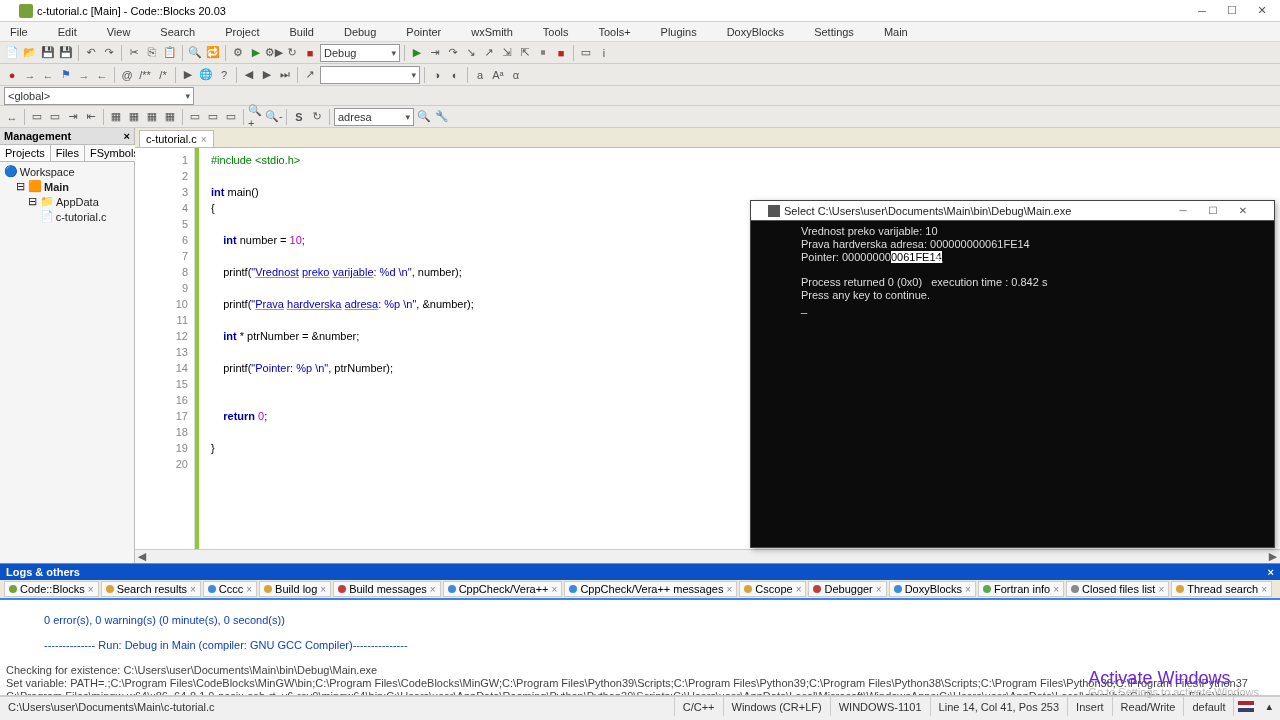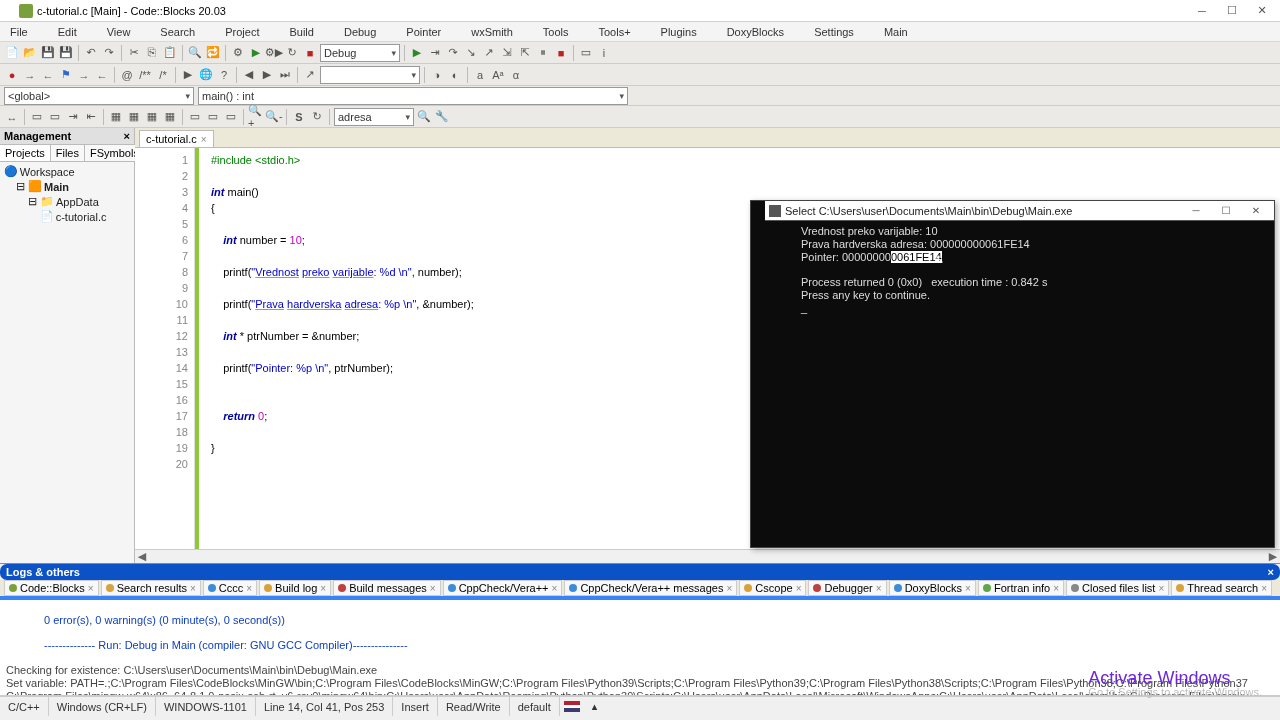--- a/index.html
+++ b/index.html
@@ -29,41 +29,41 @@
 .tree .ind2 { padding-left:24px; }
 .tree .ind3 { padding-left:36px; }
 .editor-wrap { flex:1; display:flex; flex-direction:column; background:#fff; position:relative; }
 .ed-tabs { height:20px; background:#ece9d8; border-bottom:1px solid #bbb; display:flex; align-items:flex-end; padding-left:4px; }
 .ed-tab { background:#fff; border:1px solid #bbb; border-bottom:none; padding:2px 6px; display:flex; align-items:center; gap:4px; font-size:11px; }
 .ed-tab .x { color:#888; font-size:10px; }
 .editor { flex:1; display:flex; font-family:Consolas,monospace; font-size:14px; background:#fff; overflow:hidden; position:relative; }
 .gutter { width:60px; background:#fff; text-align:right; padding:4px 6px 0 0; color:#888; border-right:1px solid #ddd; line-height:16px; }
 .chg { width:4px; background:#8fc93a; margin-right:2px; }
 .code { padding:4px 4px 0 10px; line-height:16px; white-space:pre; color:#000; }
-.kw { color:#0000a0; font-weight:bold;font-style:italic; }
+.kw { color:#0000a0; font-weight:bold; }
 .pp { color:#008000; }
 .str { color:#0000c8; }
 .num { color:#c000c0; }
 .und { text-decoration:underline; text-decoration-color:#999; }
 .ed-hscroll { height:14px; background:#f0f0f0; border-top:1px solid #ccc; display:flex; align-items:center; }
 .ed-hscroll .arr { width:14px; text-align:center; color:#666; }
 .logs { border-top:1px solid #888; }
-.logs-title { background:#0a52c6; color:#fff; padding:2px 6px; font-weight:bold; display:flex; justify-content:space-between; align-items:center; height:16px;border-radius:7px; }
-.logs-tabs { background:#ece9d8; border-bottom:4px solid #3b82f6; display:flex; align-items:center; padding:2px 4px; gap:2px; height:20px; overflow:hidden; }
+.logs-title { background:#0a52c6; color:#fff; padding:2px 6px; font-weight:bold; display:flex; justify-content:space-between; align-items:center; height:16px; }
+.logs-tabs { background:#ece9d8; border-bottom:2px solid #3b82f6; display:flex; align-items:center; padding:2px 4px; gap:2px; height:20px; overflow:hidden; }
 .lt { display:flex; align-items:center; gap:3px; padding:1px 4px; background:#f8f8f8; border:1px solid #ccc; font-size:11px; white-space:nowrap; }
 .lt .dot { width:8px; height:8px; border-radius:50%; }
 .lt .x { color:#888; font-size:10px; }
 .log-body { background:#fff; height:96px; padding:2px 6px; font-family:Consolas,monospace; font-size:10px; color:#444; overflow:hidden; line-height:12px; white-space:pre-wrap; border-bottom:1px solid #ccc; }
 .log-body .bl { color:#1040c0;margin-left:38px; }
 .statusbar { height:20px; background:#f0f0f0; border-top:1px solid #ccc; display:flex; align-items:center; font-size:11px; color:#333; }
 .statusbar .cell { padding:0 8px; border-right:1px solid #ccc; height:100%; display:flex; align-items:center; }
 .watermark { position:absolute; right:18px; bottom:22px; color:#bcbcbc; font-size:11px; line-height:12px; pointer-events:none; }
 .watermark b { font-size:18px; color:#6d28d9; font-weight:normal; }
 .console { position:absolute; left:750px; top:200px; width:525px; height:348px; background:#0c0c0c; border:1px solid #444; box-shadow:2px 2px 6px rgba(0,0,0,.3); }
-.con-title { height:20px; background:#fff; display:flex; align-items:center; padding:0 4px; gap:4px; color:#222; border-bottom:1px solid #555;margin-left:14px; }
+.con-title { height:20px; background:#fff; display:flex; align-items:center; padding:0 17px; gap:4px; color:#222; border-bottom:1px solid #555; }
 .con-ico { width:12px; height:12px; background:#555; }
 .con-ctrls { margin-left:auto; display:flex; gap:2px; }
 .con-ctrls span { width:28px; height:14px; display:flex; align-items:center; justify-content:center; color:#555; font-size:10px; }
 .con-body { padding:4px 6px; font-family:Consolas,monospace; font-size:11px; color:#ddd; line-height:12px; white-space:pre; position:relative;margin-left:44px; }
 .con-sel { background:#fff; color:#000; }
 .con-cur { position:absolute; color:#fff; }
 .flag { width:16px; height:11px; background:linear-gradient(180deg,#b22234 0 33%,#fff 33% 66%,#3c3b6e 66%); margin:0 4px; }
 </style>
 </head>
 <body>
@@ -165,23 +165,20 @@
   <span class="sep"></span>
   <span class="tbtn">a</span>
   <span class="tbtn">Aᵃ</span>
   <span class="tbtn">α</span>
 </div>
 
 <div class="scope-row">
   <div class="combo" style="width:190px">
       <span>&lt;global&gt;</span>
     </div>
-  <div class="combo" style="width:430px">
-      <span>main() : int</span>
-    </div>
 </div>
 
 <div class="toolbar">
   <span class="tbtn">↔</span>
   <span class="sep"></span>
   <span class="tbtn">▭</span>
   <span class="tbtn">▭</span>
   <span class="tbtn">⇥</span>
   <span class="tbtn">⇤</span>
   <span class="sep"></span>
@@ -273,20 +270,21 @@
 
 <span>Checking for existence: C:\Users\user\Documents\Main\bin\Debug\Main.exe
 Set variable: PATH=.;C:\Program Files\CodeBlocks\MinGW\bin;C:\Program Files\CodeBlocks\MinGW;C:\Program Files\Python39\Scripts;C:\Program Files\Python39;C:\Program Files\Python38\Scripts;C:\Program Files\Python38;C:\Program Files\Python37
 C:\Program Files\mingw-w64\x86_64-8.1.0-posix-seh-rt_v6-rev0\mingw64\bin;C:\Users\user\AppData\Roaming\Python\Python39\Scripts;C:\Users\user\AppData\Local\Microsoft\WindowsApps;C:\Users\user\AppData\Local\atom\bin;C:\Program Files\heroku
 \bin;C:\Users\user\.dotnet\tools;C:\Program Files\JetBrains\PyCharm Community Edition 2020.3.4\bin;C:\Python38-64;C:\Python38-64\Scripts
 Executing: "C:\Program Files\CodeBlocks/cb_console_runner.exe" "C:\Users\user\Documents\Main\bin\Debug\Main.exe"  (in C:\Users\user\Documents\Main\.)</span>
   </div>
 </div>
 
 <div class="statusbar">
+  <div class="cell" style="flex:1">C:\Users\user\Documents\Main\c-tutorial.c</div>
   <div class="cell">C/C++</div>
   <div class="cell">Windows (CR+LF)</div>
   <div class="cell">WINDOWS-1101</div>
   <div class="cell">Line 14, Col 41, Pos 253</div>
   <div class="cell">Insert</div>
   <div class="cell">Read/Write</div>
   <div class="cell">default</div>
   <div class="flag"></div>
   <div class="cell" style="border:none">▴</div>
 </div>

